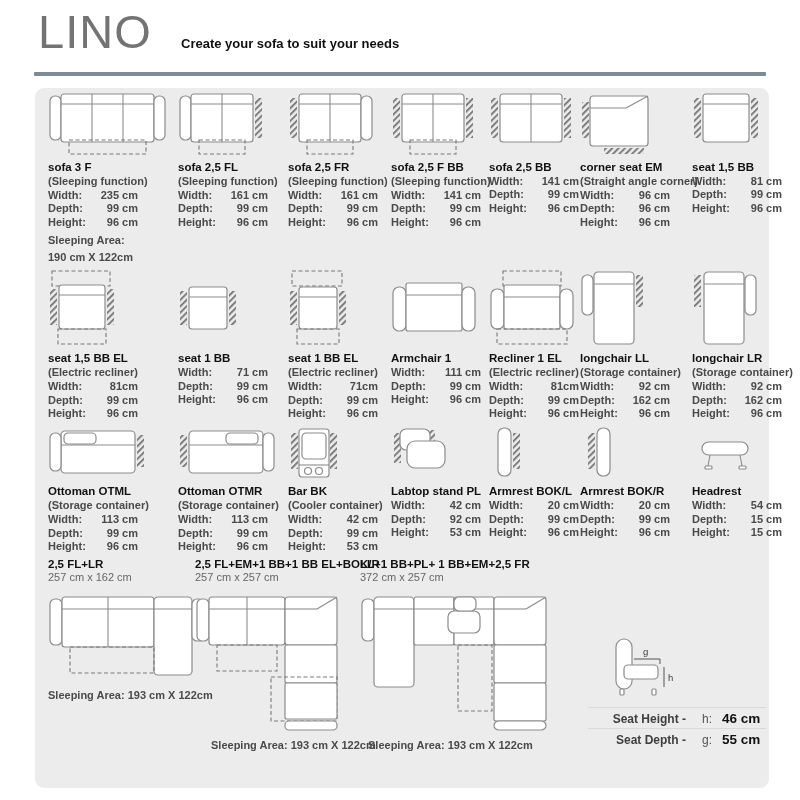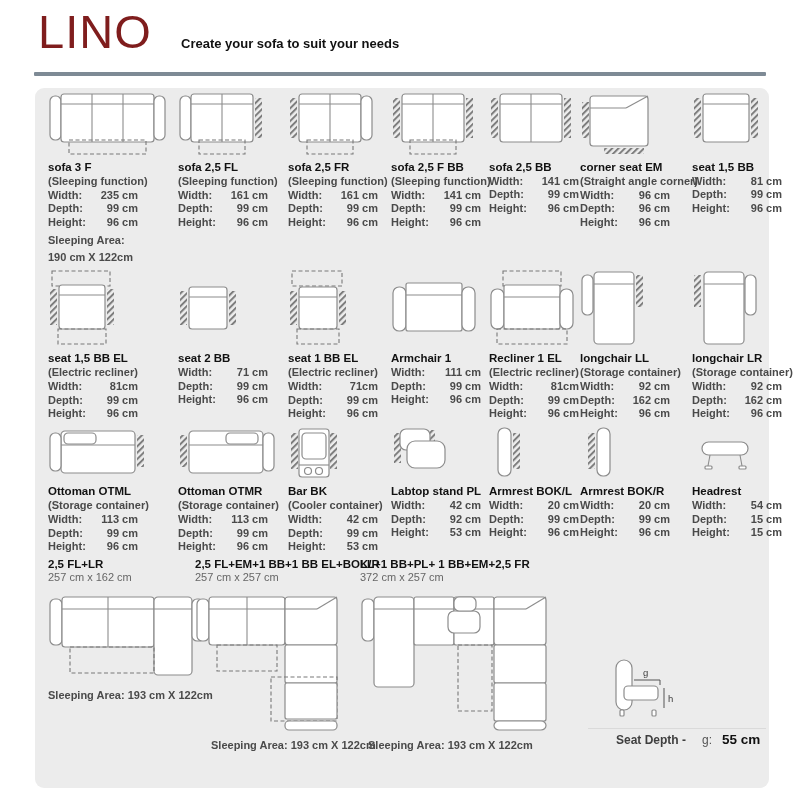--- a/index.html
+++ b/index.html
@@ -1,18 +1,18 @@
 <!DOCTYPE html>
 <html><head>
 <meta charset="utf-8">
 <style>
   html,body{margin:0;padding:0}
   body{width:800px;height:800px;background:#fff;font-family:"Liberation Sans",sans-serif;color:#1a1a1a;overflow:hidden}
   .header{position:relative;height:66px}
-  .brand{position:absolute;left:38px;top:4px;font-size:47px;font-weight:400;letter-spacing:1px;color:#7f1d1d}
+  .brand{position:absolute;left:38px;top:4px;font-size:47px;font-weight:400;letter-spacing:1px;color:#737373}
   .tagline{position:absolute;left:181px;top:36px;font-size:13px;font-weight:700;color:#111}
   .rule{margin:6px 34px 0 34px;height:4px;background:#7e8a95;border-radius:1px}
   .panel{margin:12px 31px 0 35px;background:#ececec;border-radius:9px;padding:2px 0 10px 13px;height:700px;box-sizing:border-box}
   .mrow{display:grid;grid-template-columns:130px 110px 103px 98px 91px 112px 72px}
   .mrow.r1{margin-bottom:6px}
   .mrow.r2{margin-bottom:6px}
   .mrow.r3{margin-bottom:4px}
   .diag{display:flex;align-items:flex-end}
   .r1 .diag{height:66px}
   .r2 .diag{height:78px}
@@ -273,21 +273,21 @@
         </div>
         <div class="module">
           <div class="diag">
             <svg width="60" height="78" viewBox="0 0 60 78">
               <rect x="2" y="22" width="7" height="34" fill="url(#hatchp)" stroke="none"></rect>
               <rect x="11" y="18" width="38" height="42" rx="3" fill="#ffffff" stroke="#8c8c8c" stroke-width="1.2"></rect>
               <line x1="11" y1="28" x2="49" y2="28" stroke="#8c8c8c" stroke-width="1.1"></line>
               <rect x="51" y="22" width="7" height="34" fill="url(#hatchp)" stroke="none"></rect>
             </svg>
           </div>
-          <div class="mname">seat 2 BB</div>
+          <div class="mname">seat 1 BB</div>
           <div class="spec">
             <span class="k">Width:</span>
             <span class="v">71 cm</span>
           </div>
           <div class="spec">
             <span class="k">Depth:</span>
             <span class="v">99 cm</span>
           </div>
           <div class="spec">
             <span class="k">Height:</span>
@@ -662,20 +662,25 @@
             <rect x="44" y="54" width="4" height="6" rx="1" fill="#fff" stroke="#8c8c8c" stroke-width="1.2"></rect>
             <line x1="26" y1="24" x2="52" y2="24" stroke="#555" stroke-width="1"></line>
             <line x1="52" y1="24" x2="52" y2="29" stroke="#555" stroke-width="1"></line>
             <line x1="56" y1="32" x2="56" y2="52" stroke="#555" stroke-width="1"></line>
             <text x="35" y="20" class="dlab">g</text>
             <text x="60" y="46" class="dlab">h</text>
           </svg>
         </div>
         <div class="si-rows">
           <div class="si-row">
+            <span class="si-label">Seat Height -</span>
+            <span class="si-sym">h:</span>
+            <span class="si-val">46 cm</span>
+          </div>
+          <div class="si-row">
             <span class="si-label">Seat Depth -</span>
             <span class="si-sym">g:</span>
             <span class="si-val">55 cm</span>
           </div>
         </div>
       </div>
     </div>
   </section>
 </div>
 

